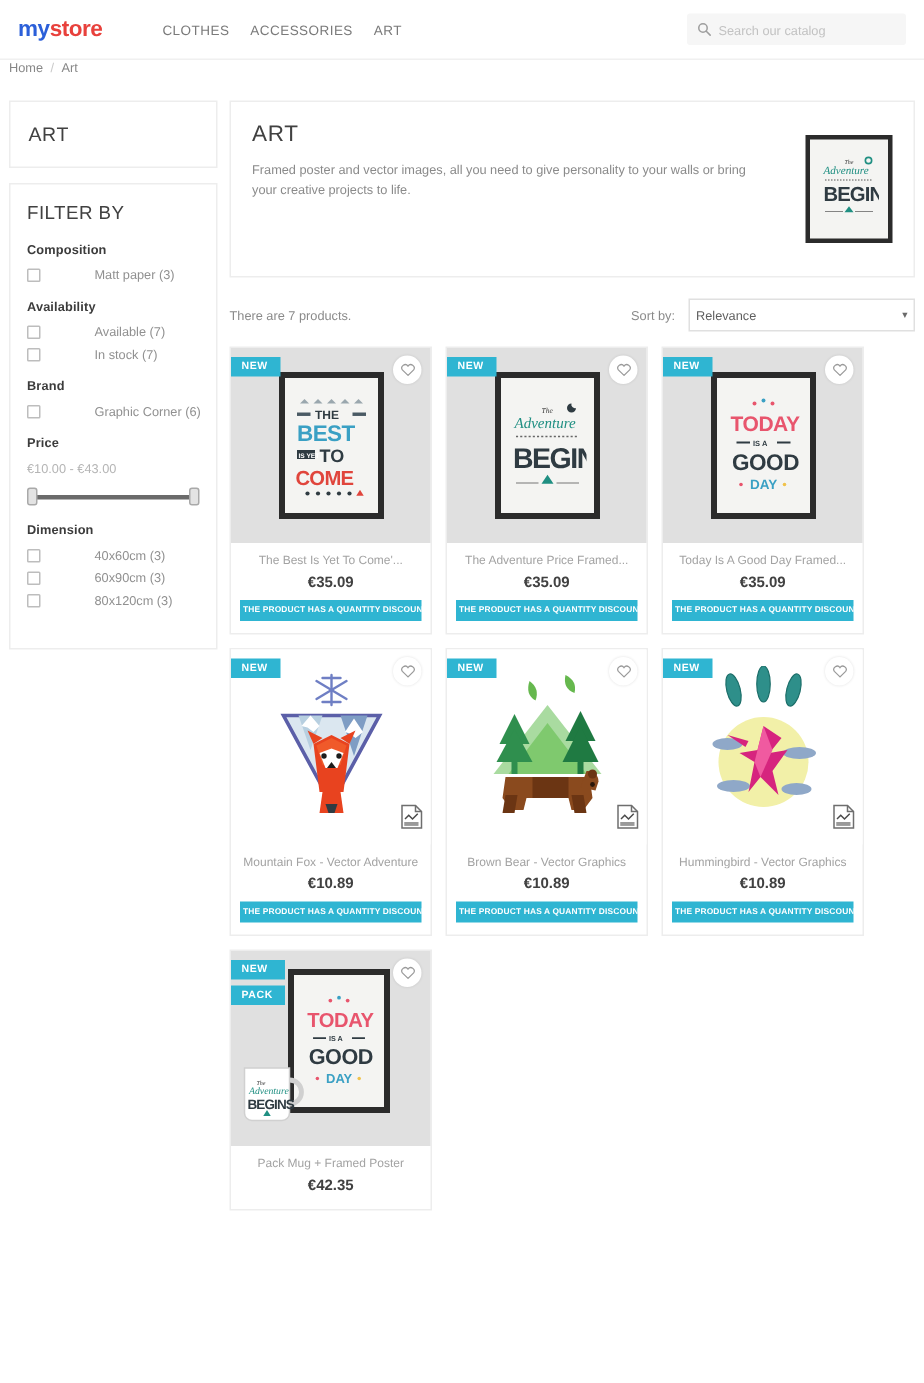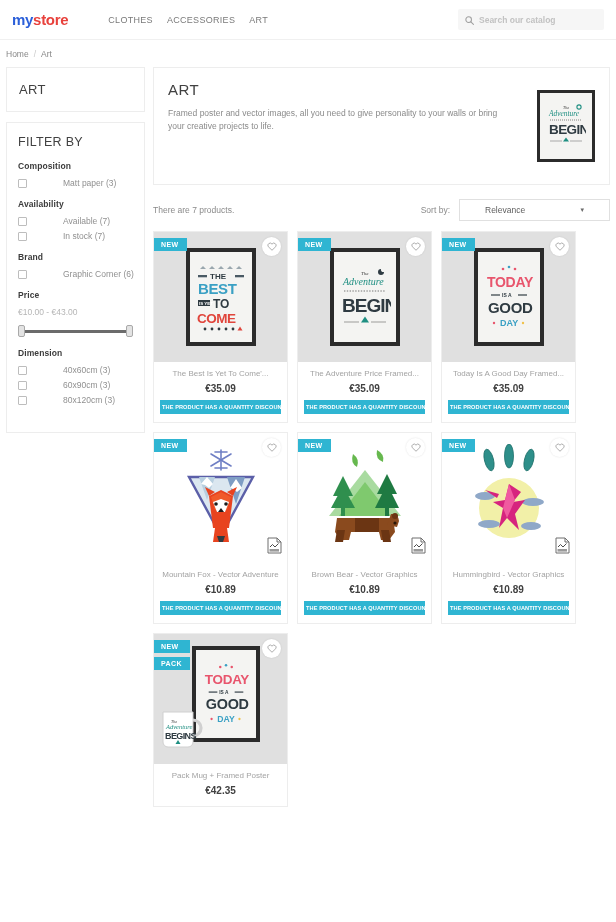--- a/index.html
+++ b/index.html
@@ -27,27 +27,27 @@
   }
   .search-box {
     margin-left: auto; width: 146px; height: 21px;
     background: #f6f6f6; border-radius: 2px;
     display: flex; align-items: center; padding: 0 7px; gap: 5px;
   }
   .search-box svg { flex: 0 0 auto; }
   .search-input {
     border: none; outline: none; background: transparent;
     font-family: "Liberation Sans", sans-serif;
-    font-size: 8.5px; color: #bdbdbd; width: 100%; font-weight: bold;
+    font-size: 8.5px; color: #bdbdbd; width: 100%;
   }
   .search-input::placeholder { color: #c2c2c2; }
 
   
   .breadcrumb {
-    height: 27px; display: flex; align-items: center;
+    height: 27px; display: flex; 
     padding: 0 6px; font-size: 8.5px; color: #878787;
     background: #fff;
   }
   .breadcrumb a { color: #878787; text-decoration: none; }
   .breadcrumb .sep { margin: 0 5px; color: #c9c9c9; }
 
   
   .wrap { display: flex; padding: 0 6px; gap: 8px; background: #fff; }
   .sidebar { width: 139px; flex: 0 0 139px; }
   .main { flex: 1 1 auto; }
@@ -106,21 +106,21 @@
     flex-direction: column; align-items: center; justify-content: center; }
 
   .toolbar {
     display: flex; align-items: center; margin: 14px 0 10px;
   }
   .count { font-size: 8.5px; color: #8a8a8a; }
   .sortwrap { margin-left: auto; display: flex; align-items: center; gap: 9px; }
   .sortlabel { font-size: 8.5px; color: #8a8a8a; }
   .select {
     width: 151px; height: 22px; border: 1px solid #e0e0e0; background: #fff;
-    display: flex; align-items: center; padding: 0 25px;
+    display: flex; align-items: center; padding: 0 4px;
     font-size: 8.5px; color: #5e5e5e;
   }
   .select .caret { margin-left: auto; font-size: 7px; color: #6a6a6a; }
 
   
   .grid { display: flex; flex-wrap: wrap; gap: 9px; }
   .card {
     width: 135px; border: 1px solid #ededed; background: #fff;
     position: relative; display: flex; flex-direction: column;
   }

